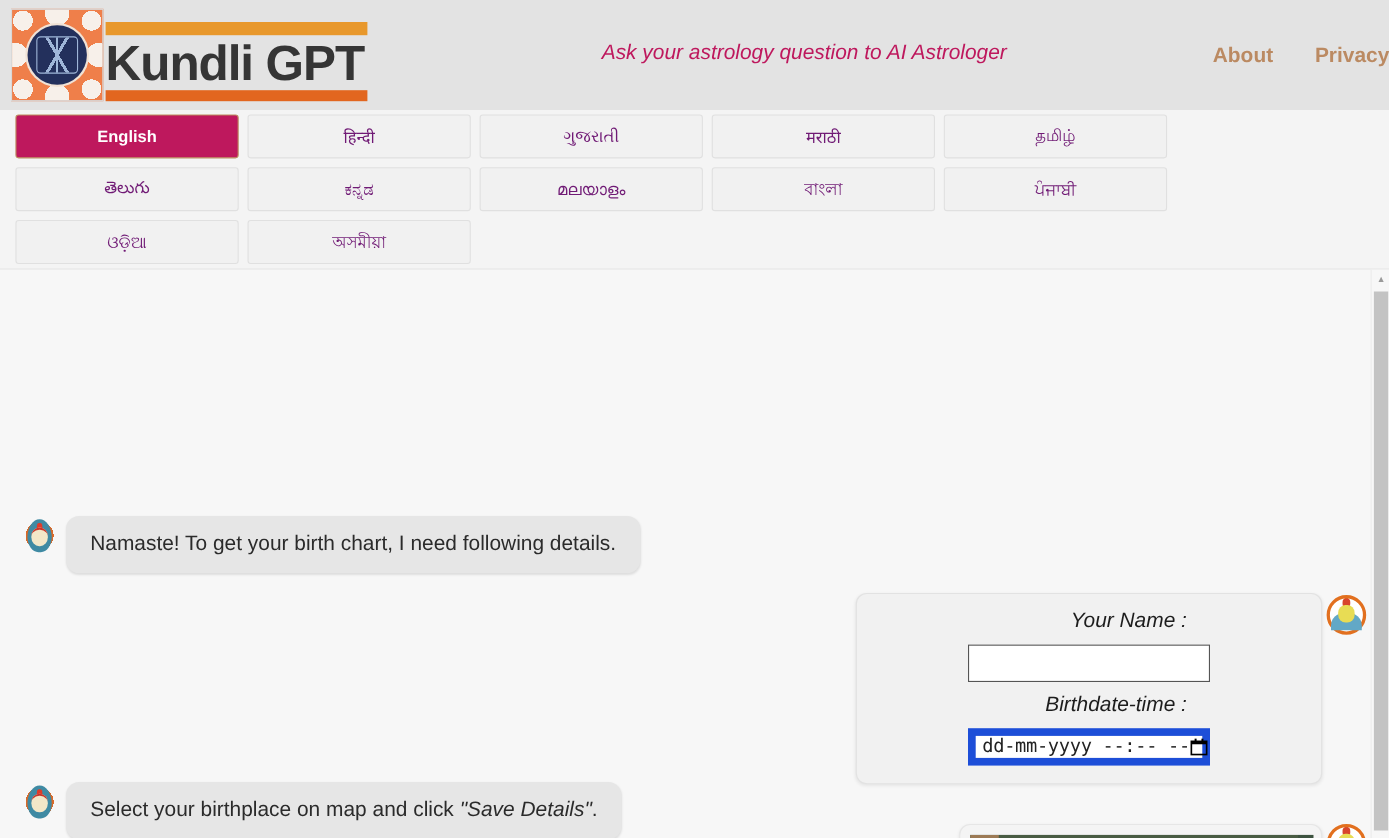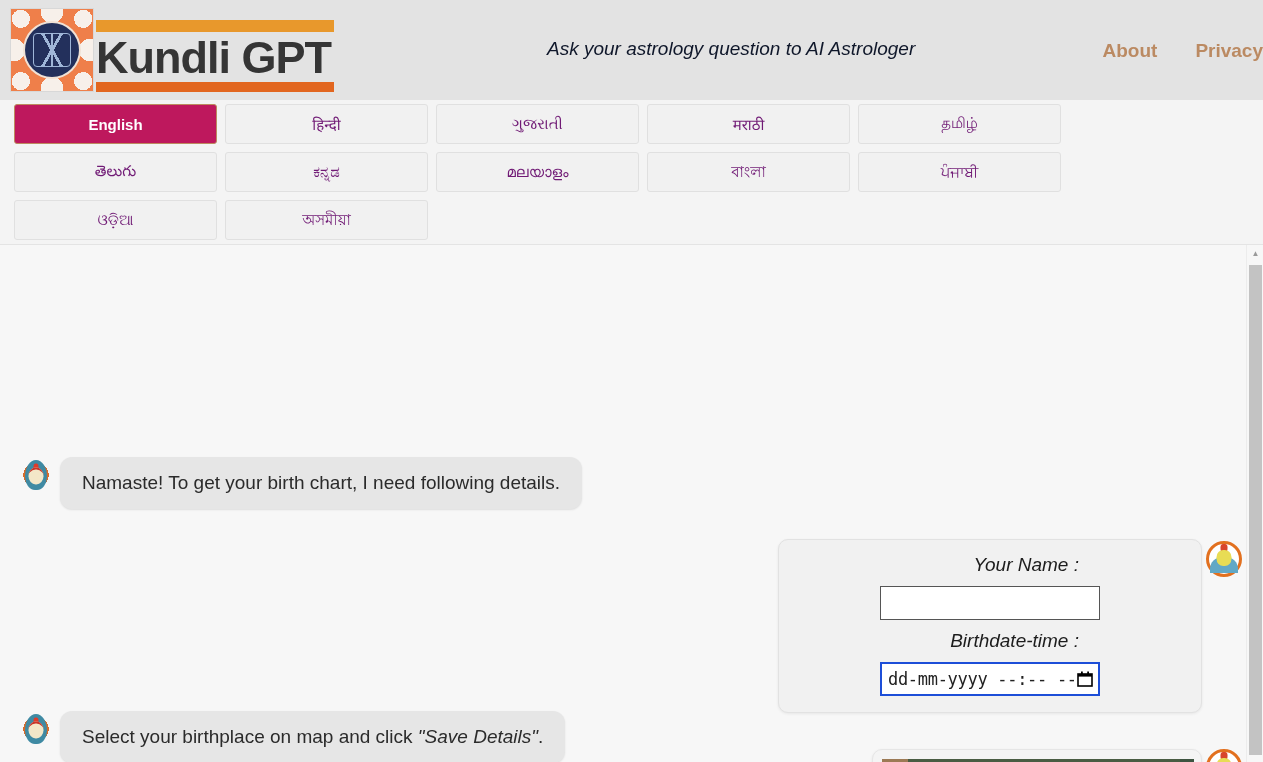--- a/index.html
+++ b/index.html
@@ -66,21 +66,21 @@
   }
   .wordmark .bar-bottom {
     height: 10px; background: #e2661f; width: 238px; margin-top: 2px;
   }
   .wordmark .name {
     font-size: 45px; font-weight: bold; color: #353535;
     letter-spacing: -1px; line-height: 1.02;
   }
   .tagline {
     position: absolute; left: 547px; top: 38px;
-    font-style: italic; font-size: 19px; color: #0f172a;
+    font-style: italic; font-size: 19px; color: #be185d;
     white-space: nowrap;
   }
   .nav {
     position: absolute; right: 0; top: 40px;
     display: flex; gap: 38px; padding-right: 0;
   }
   .nav a {
     color: #bb8a62; font-weight: bold; font-size: 19px;
     text-decoration: none; white-space: nowrap;
   }
@@ -206,21 +206,21 @@
     white-space: nowrap;
   }
   .form-input {
     width: 220px; height: 34px;
     border: 1px solid #555; background: #fff;
     font-size: 19px; padding: 2px 6px;
     font-family: "Liberation Sans", sans-serif;
   }
   .dt-input {
     width: 220px; height: 34px;
-    border: 2px solid #1d4ed8; background: #fff;
+    border: 7px solid #1d4ed8; background: #fff;
     display: flex; align-items: center; gap: 0;
     padding: 0 6px;
     font-family: "DejaVu Sans Mono", monospace;
     font-size: 17px; color: #222;
   }
   .dt-input .dt-text { flex: 1; white-space: nowrap; letter-spacing: -0.3px; }
   .cal-icon { width: 16px; height: 16px; flex: none; }
 
   .avatar-right {
     position: absolute; left: 1206px; top: 296px;
@@ -313,21 +313,21 @@
   <div class="lang-tab">ಕನ್ನಡ</div>
   <div class="lang-tab">മലയാളം</div>
   <div class="lang-tab">বাংলা</div>
   <div class="lang-tab">ਪੰਜਾਬੀ</div>
   <div class="lang-tab">ଓଡ଼ିଆ</div>
   <div class="lang-tab">অসমীয়া</div>
 </div>
 
 <div class="chat-area">
 
-  <div class="msg-row" style="left:18px; top:212px;">
+  <div class="msg-row" style="left:18px; top:224px;">
     <div class="avatar bot"></div>
     <div class="bubble">Namaste! To get your birth chart, I need following details.</div>
   </div>
 
   <div class="form-card">
     <div class="form-row">
       <div class="form-label">Your Name :</div>
       <input class="form-input" type="text" value="" style="">
     </div>
     <div class="form-row">

